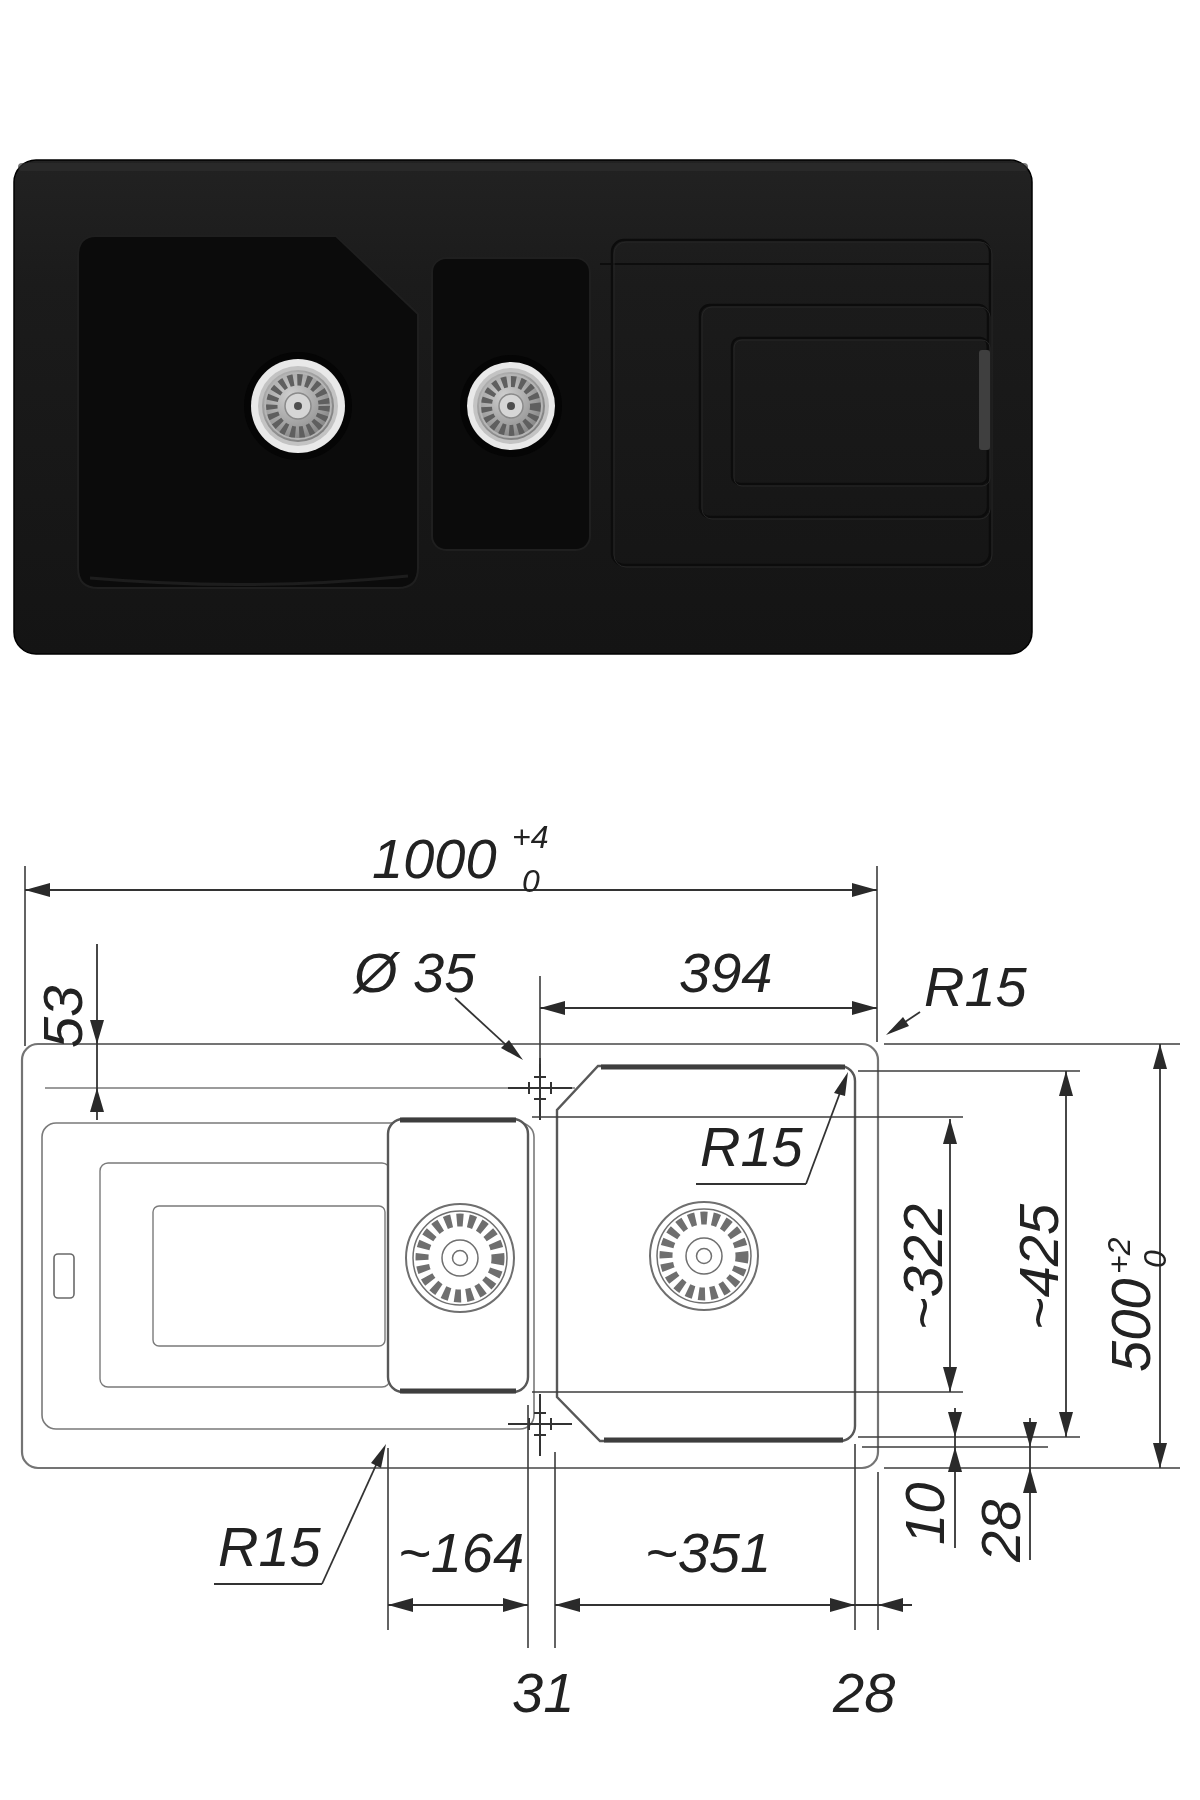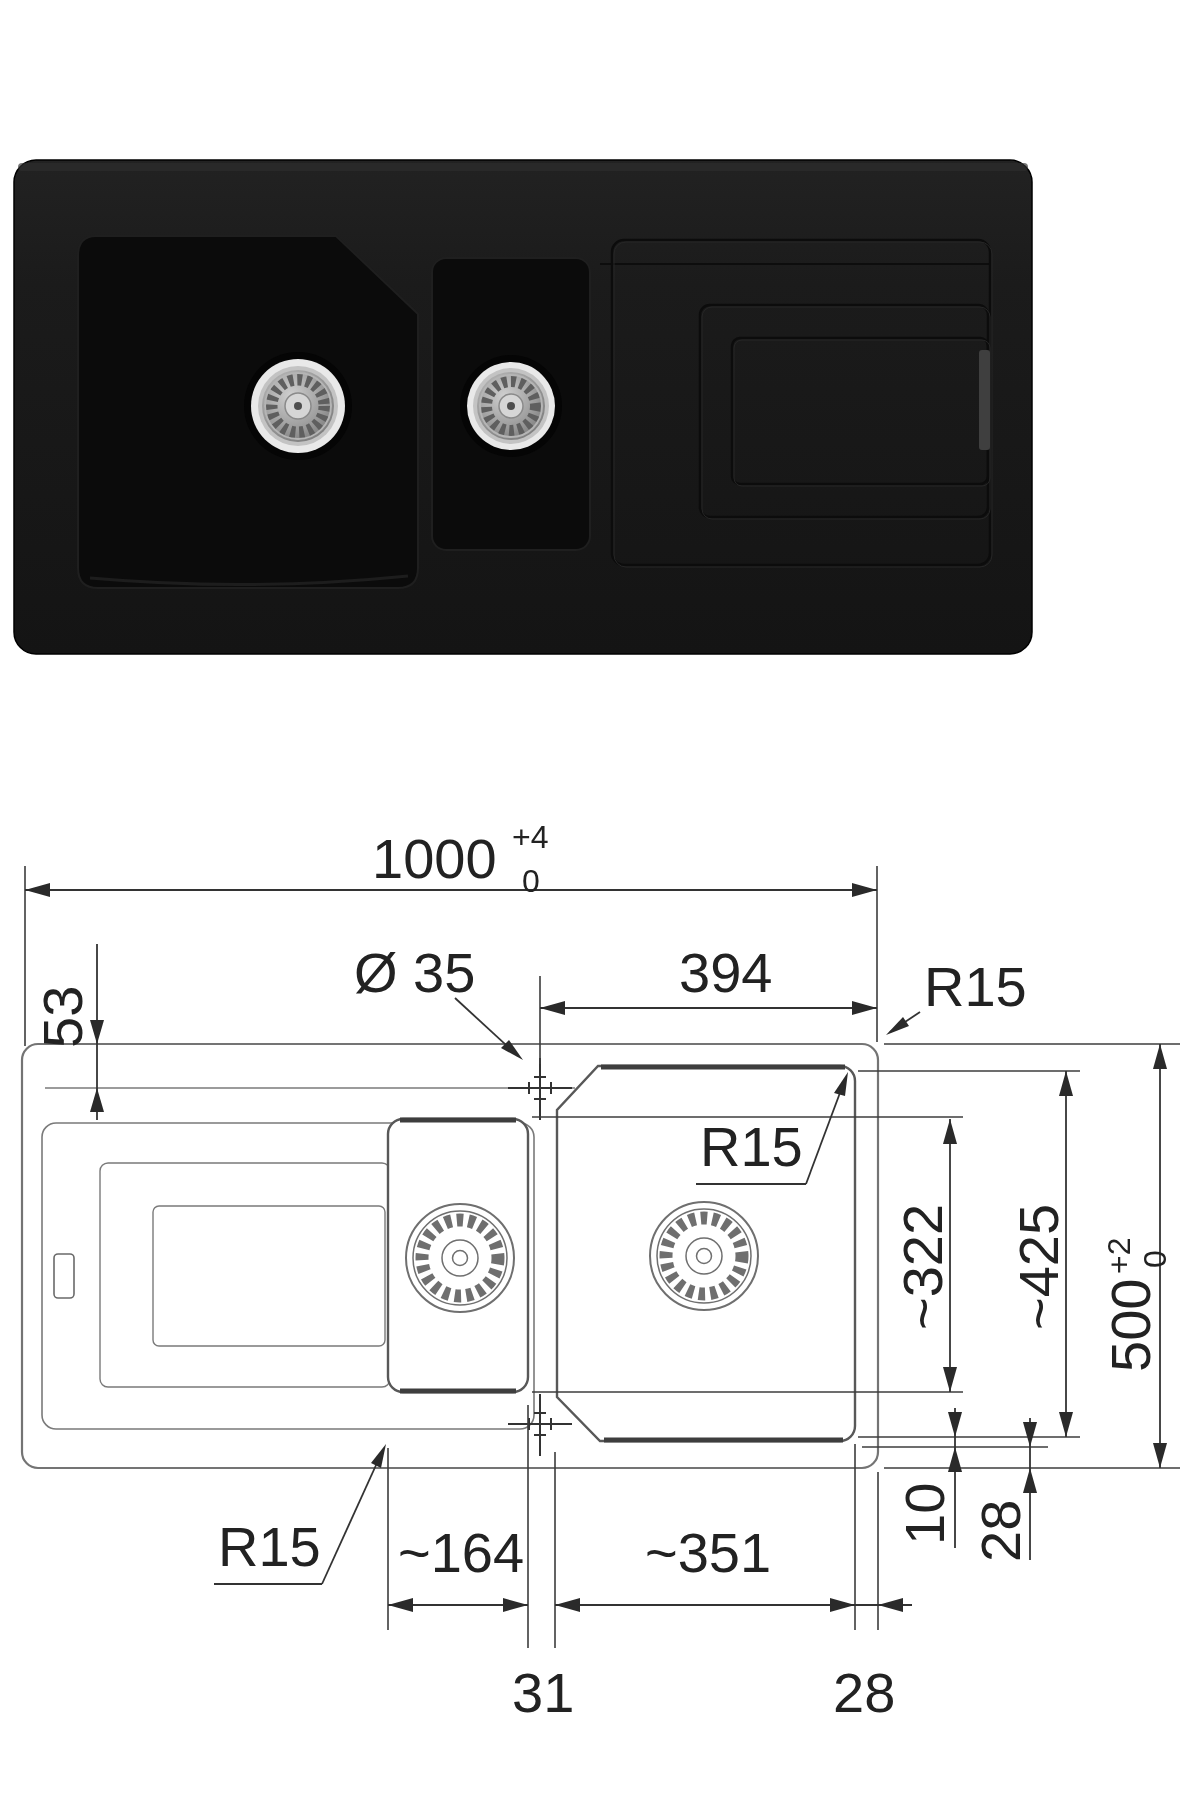--- a/index.html
+++ b/index.html
@@ -1,17 +1,17 @@
 <!DOCTYPE html>
 <html><head>
 <meta charset="utf-8">
 <style>
   html,body{margin:0;padding:0;background:#ffffff;}
   .page{position:relative;width:1200px;height:1800px;background:#fff;overflow:hidden;
-        font-family:"Liberation Sans", sans-serif;}
+        font-family:"Liberation Sans", sans-serif;font-style:italic;}
   svg text{font-family:"Liberation Sans", sans-serif;fill:#222;}
 </style>
 </head>
 <body>
 
 <div class="page">
 <svg width="1200" height="1800" viewBox="0 0 1200 1800">
   <defs>
     <linearGradient id="bodyGrad" x1="0" y1="0" x2="0" y2="1">
       <stop offset="0" stop-color="#222222"></stop>

